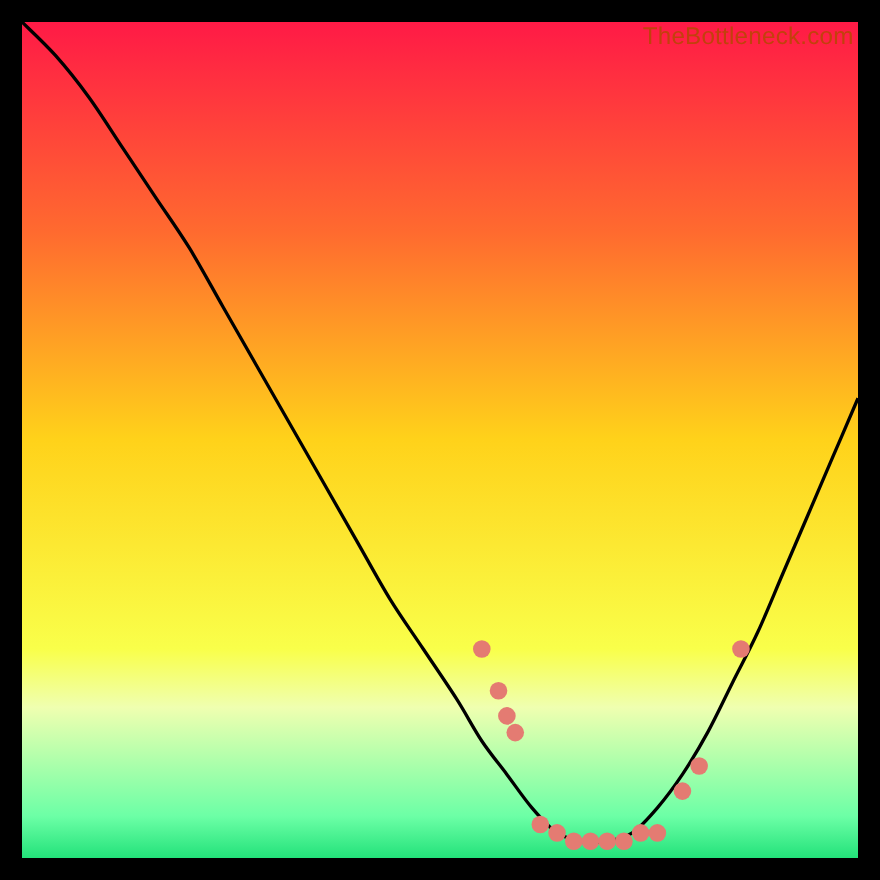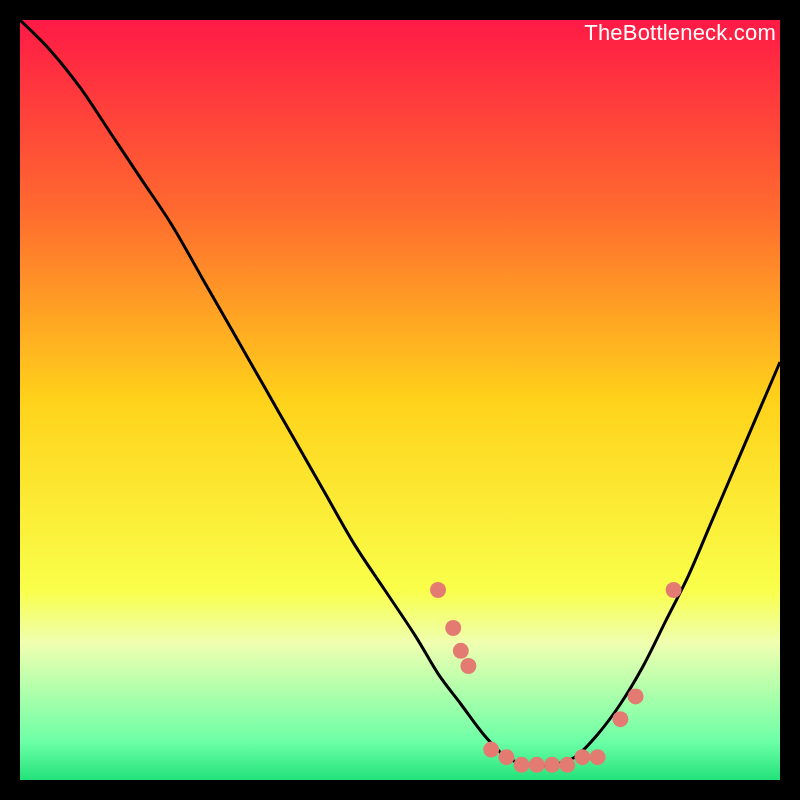--- a/index.html
+++ b/index.html
@@ -23,21 +23,21 @@
     position: absolute;
     left: 0;
     top: 0;
     width: 760px;
     height: 760px;
   }
   .watermark {
     position: absolute;
     top: 0;
     right: 4px;
-    color: #ffffff;
+    color: #c2410c;
     font-size: 22px;
     font-weight: 500;
     letter-spacing: 0.2px;
     z-index: 5;
     user-select: none;
     margin-left: 48px;
   }
 </style>
 </head>
 <body>

